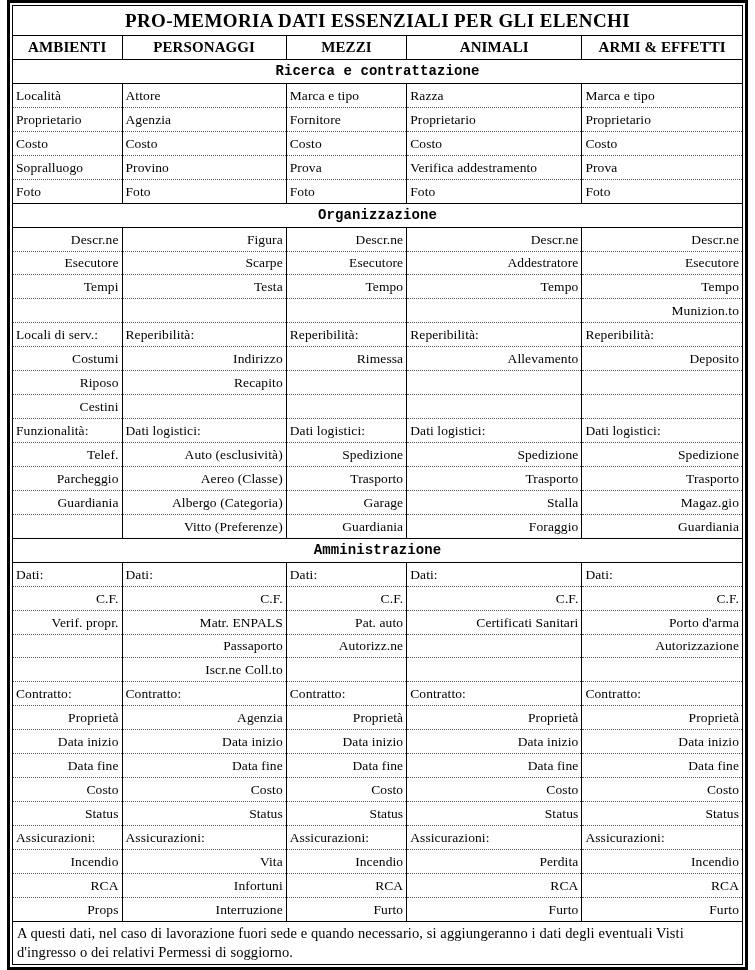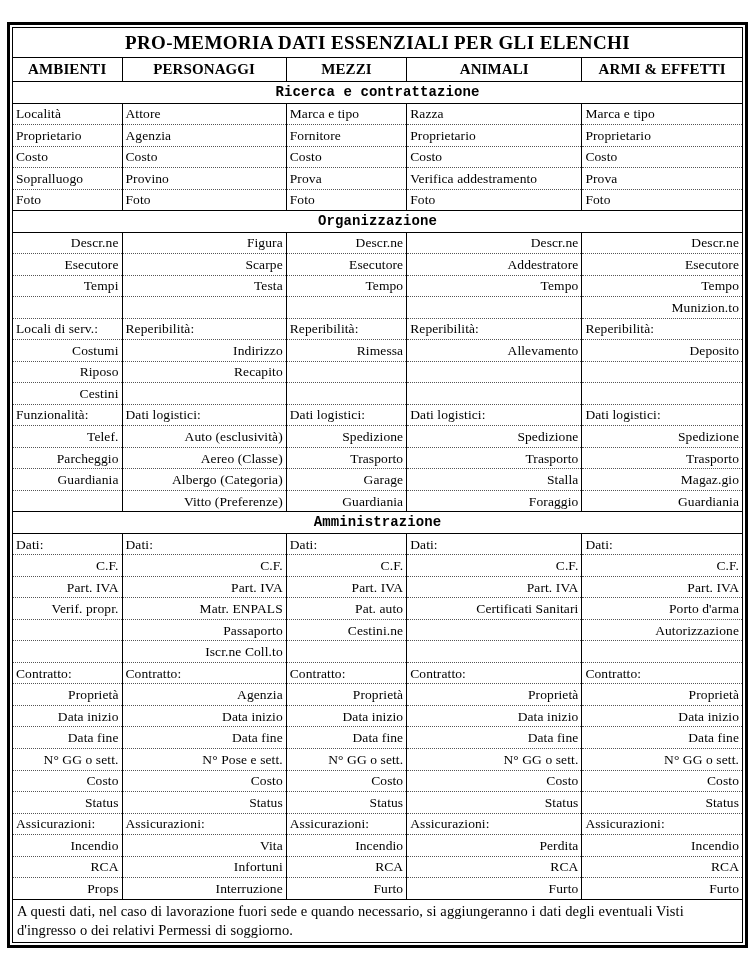--- a/index.html
+++ b/index.html
@@ -7,21 +7,21 @@
     padding: 0;
     background: #ffffff;
     width: 755px;
     font-family: "Liberation Serif", "DejaVu Serif", serif;
     color: #000;
   }
   .page {
     width: 755px;
     height: 970px;
     box-sizing: border-box;
-    padding: 22px 7px;
+    padding: 0 7px;
     background: #fff;
   }
   .outer-frame {
     box-sizing: border-box;
     width: 100%;
     height: 100%;
     border: 3px solid #000;
     padding: 2px;
     background: #fff;
   }
@@ -264,37 +264,30 @@
             <td>Dati:</td>
           </tr>
           <tr class="data-row align-right">
             <td>C.F.</td>
             <td>C.F.</td>
             <td>C.F.</td>
             <td>C.F.</td>
             <td>C.F.</td>
           </tr>
           <tr class="data-row align-right">
-            <td>Part. IVA</td>
-            <td>Part. IVA</td>
-            <td>Part. IVA</td>
-            <td>Part. IVA</td>
-            <td>Part. IVA</td>
-          </tr>
-          <tr class="data-row align-right">
             <td>Verif. propr.</td>
             <td>Matr. ENPALS</td>
             <td>Pat. auto</td>
             <td>Certificati Sanitari</td>
             <td>Porto d'arma</td>
           </tr>
           <tr class="data-row align-right">
             <td></td>
             <td>Passaporto</td>
-            <td>Cestini.ne</td>
+            <td>Autorizz.ne</td>
             <td></td>
             <td>Autorizzazione</td>
           </tr>
           <tr class="data-row align-right">
             <td></td>
             <td>Iscr.ne Coll.to</td>
             <td></td>
             <td></td>
             <td></td>
           </tr>
@@ -318,27 +311,20 @@
             <td>Data inizio</td>
             <td>Data inizio</td>
             <td>Data inizio</td>
           </tr>
           <tr class="data-row align-right">
             <td>Data fine</td>
             <td>Data fine</td>
             <td>Data fine</td>
             <td>Data fine</td>
             <td>Data fine</td>
-          </tr>
-          <tr class="data-row align-right">
-            <td>N° GG o sett.</td>
-            <td>N° Pose e sett.</td>
-            <td>N° GG o sett.</td>
-            <td>N° GG o sett.</td>
-            <td>N° GG o sett.</td>
           </tr>
           <tr class="data-row align-right">
             <td>Costo</td>
             <td>Costo</td>
             <td>Costo</td>
             <td>Costo</td>
             <td>Costo</td>
           </tr>
           <tr class="data-row align-right">
             <td>Status</td>

